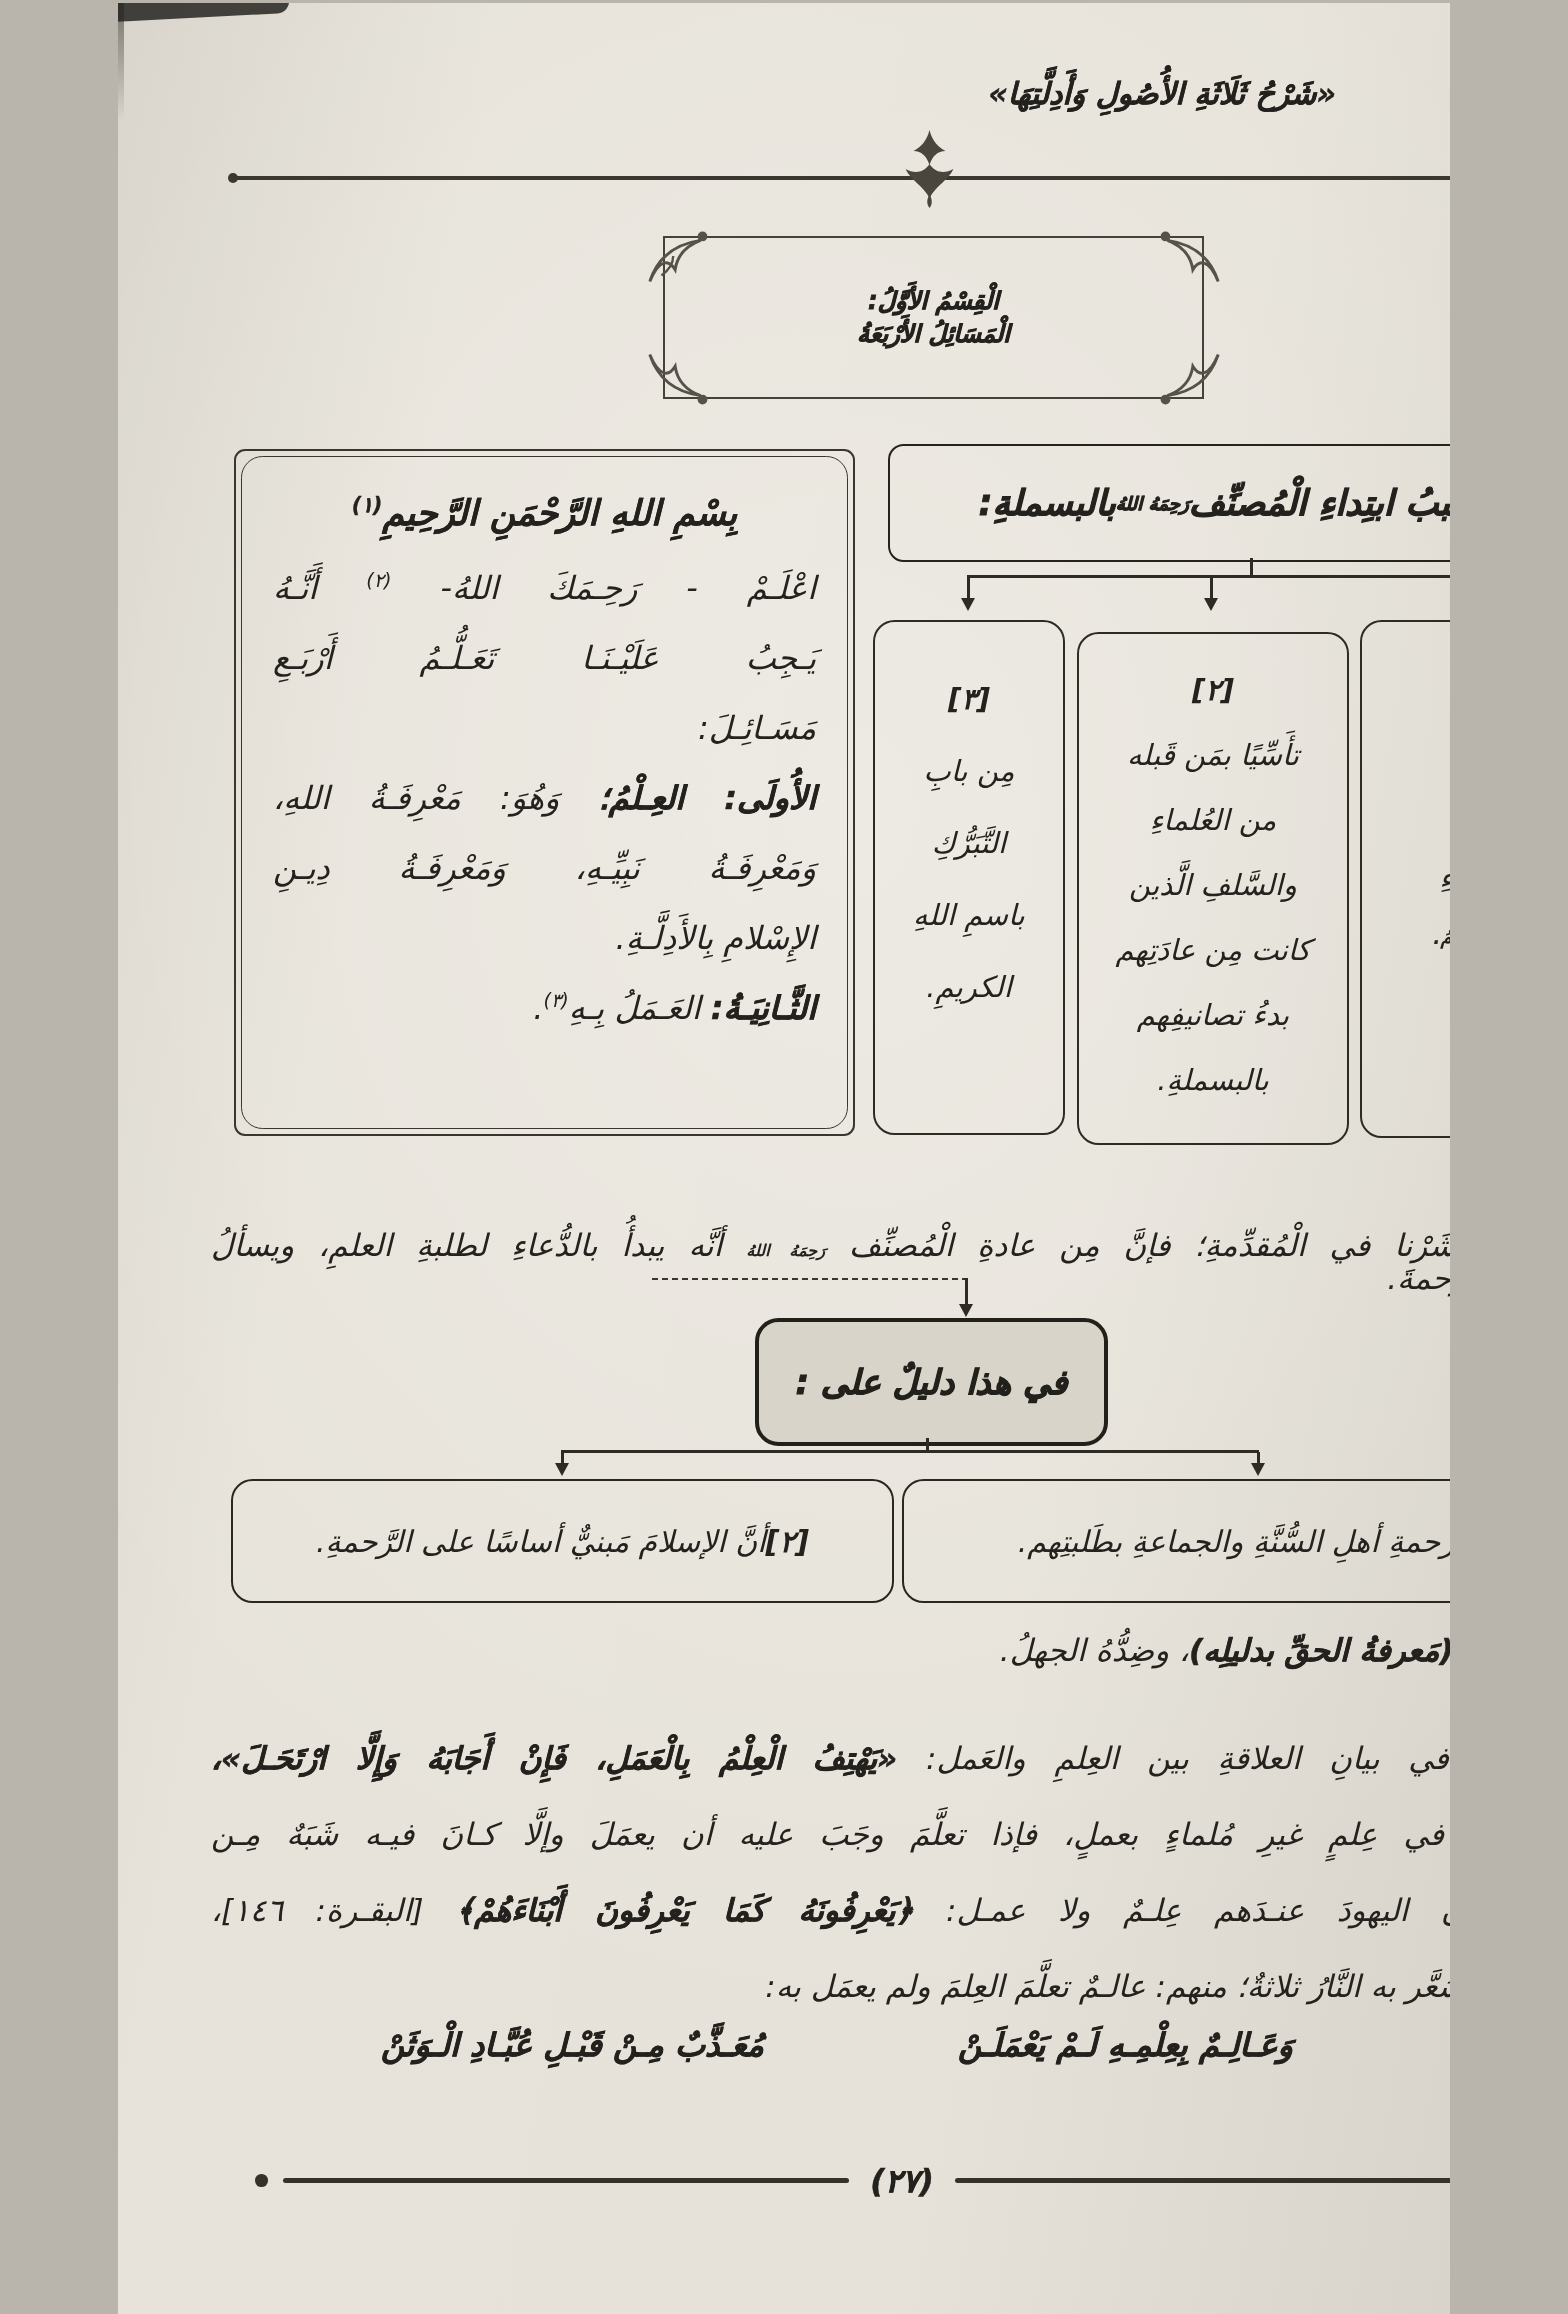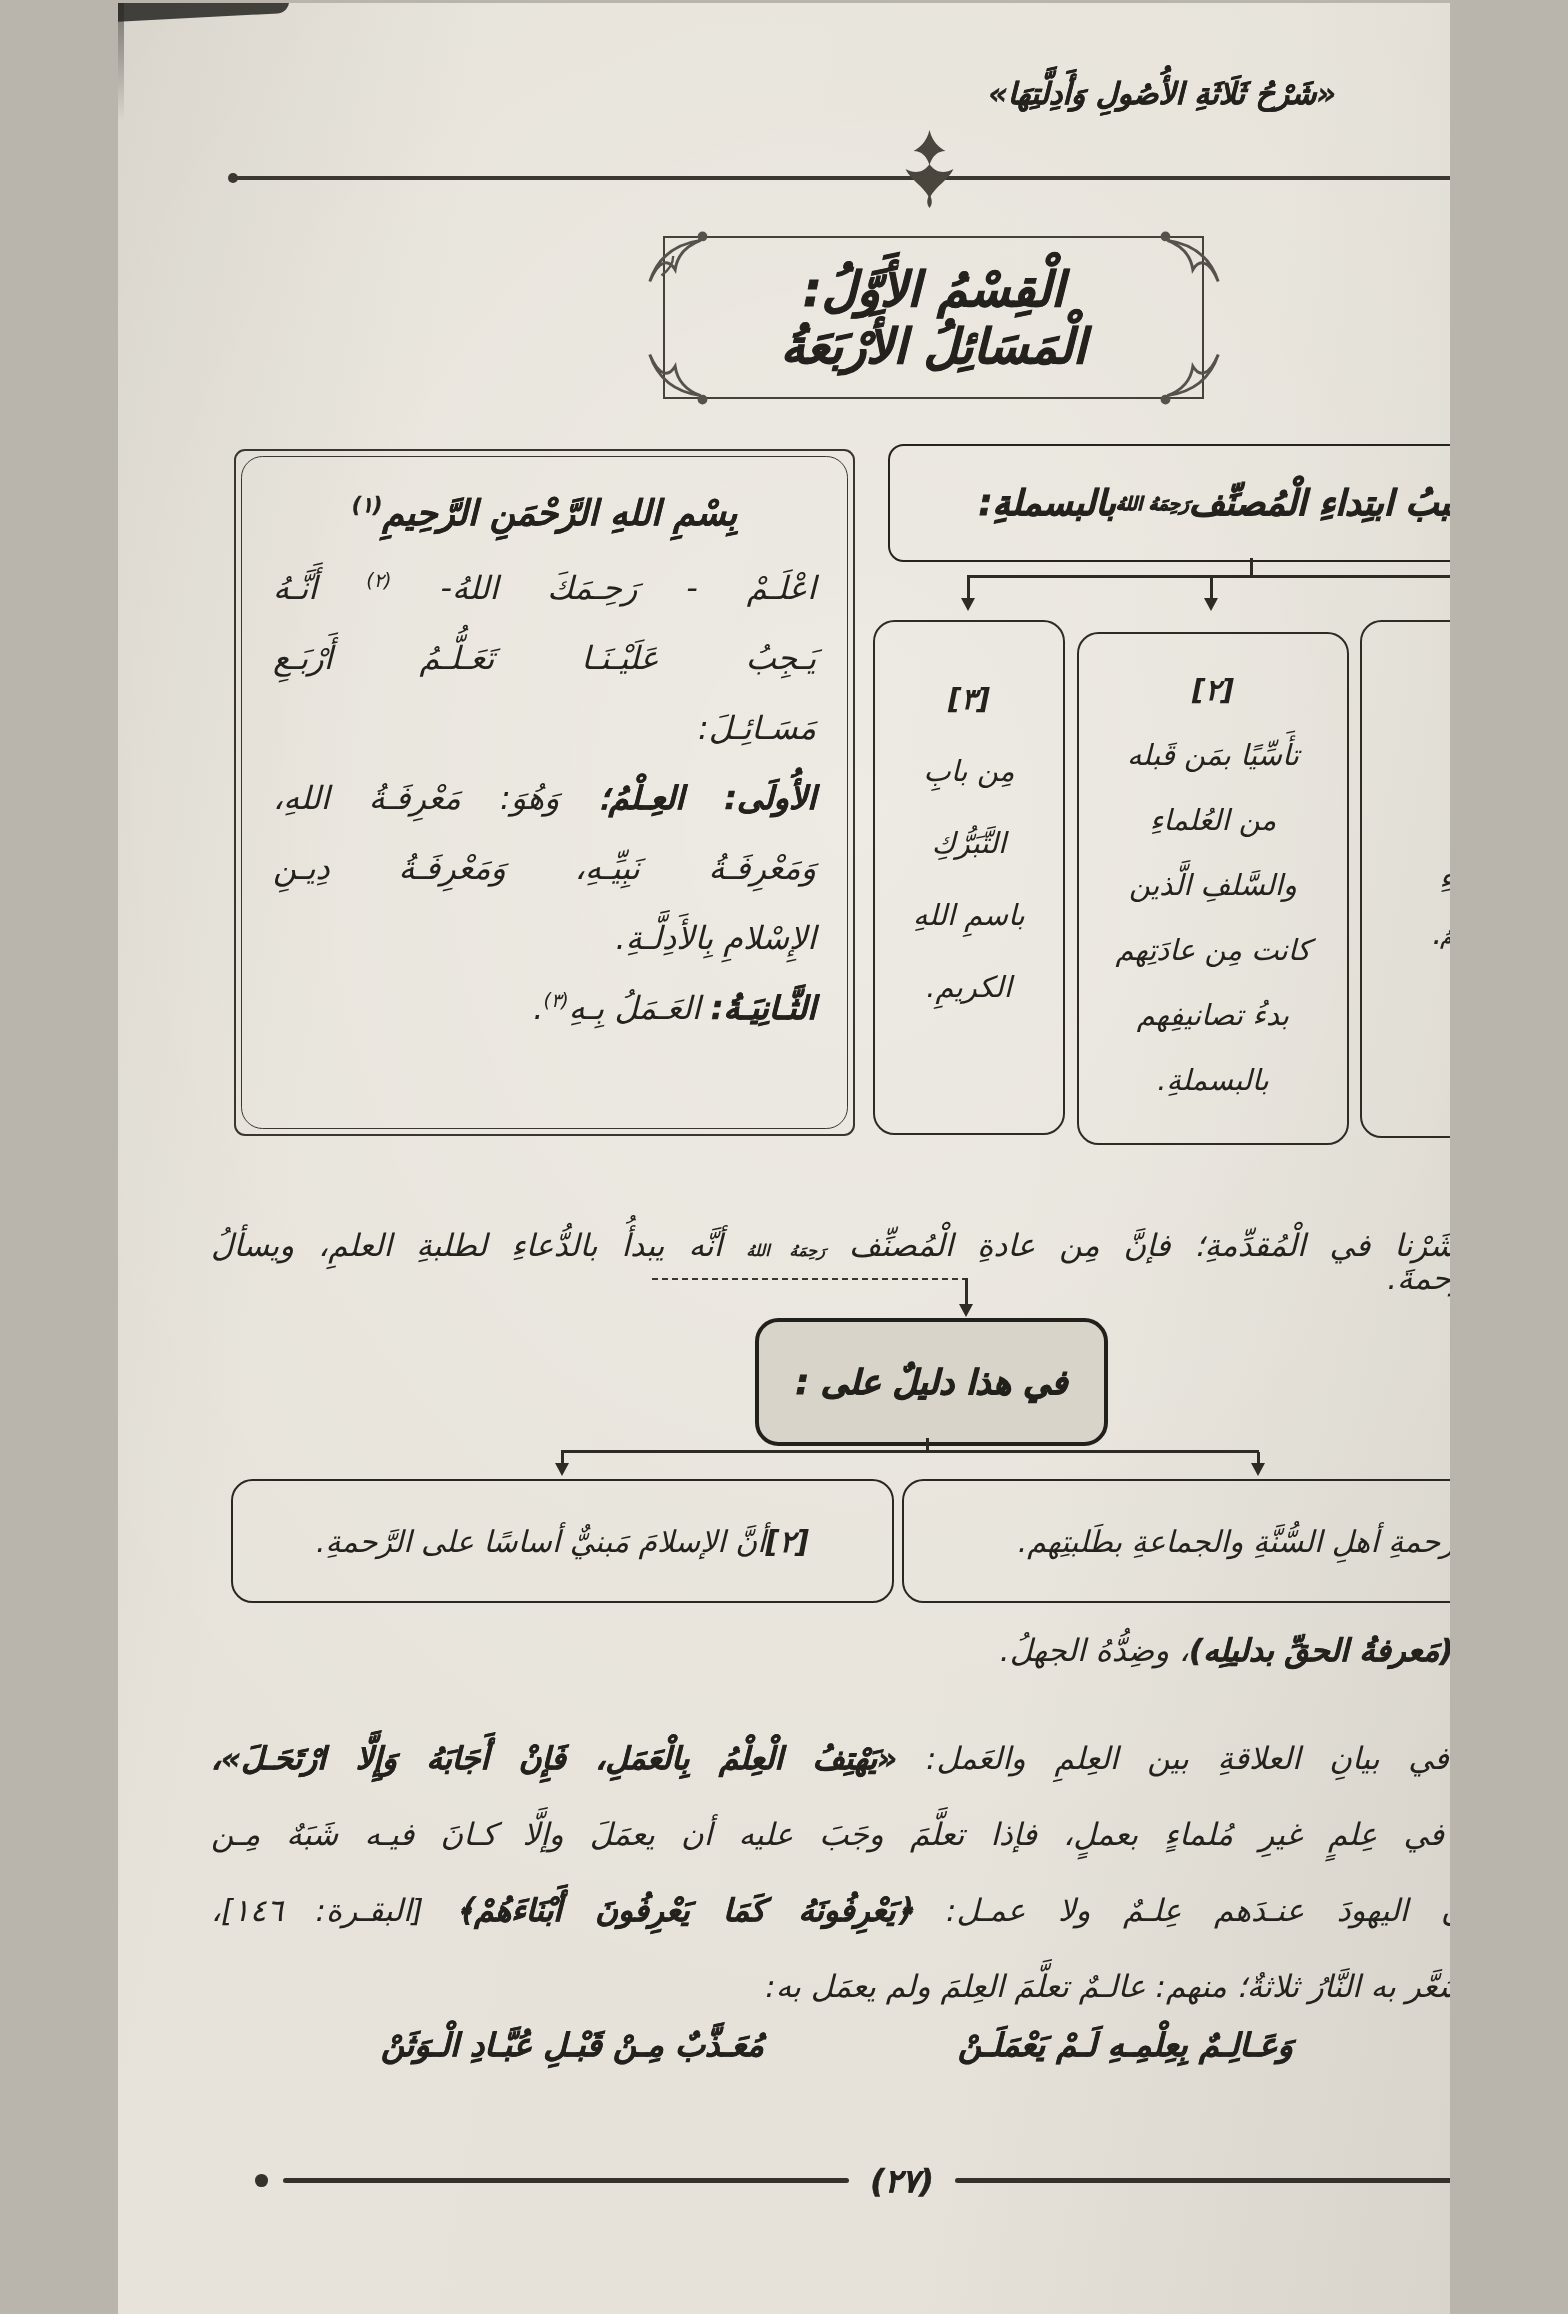--- a/index.html
+++ b/index.html
@@ -23,21 +23,21 @@
 
   
   .top-rule{top:173px;left:116px;width:1337px;height:3.9px;background:#3c3831;border-radius:2.9px;}
   .top-rule::before,.top-rule::after{content:"";position:absolute;top:-2.9px;width:9.8px;height:9.8px;border-radius:50%;background:#3c3831;}
   .top-rule::before{left:-5.9px;} .top-rule::after{right:-5.9px;}
   .ornament{left:780px;top:125px;width:63px;height:80px;}
 
   
   .title-frame{left:545px;top:233px;width:537px;height:159px;border:2.5px solid #46423a;
     display:flex;flex-direction:column;align-items:center;justify-content:center;gap:9.8px;}
-  .title-frame .t{font-size:48px;font-weight:700;-webkit-text-stroke:0.8px #24221e;line-height:1;}
+  .title-frame .t{font-size:24px;font-weight:700;-webkit-text-stroke:0.8px #24221e;line-height:1;}
   .corner{position:absolute;width:84px;height:84px;pointer-events:none;}
   .c-tl{left:-25.5px;top:-25.5px;} .c-tr{right:-25.5px;top:-25.5px;transform:scaleX(-1);}
   .c-bl{left:-25.5px;bottom:-25.5px;transform:scaleY(-1);} .c-br{right:-25.5px;bottom:-25.5px;transform:scale(-1,-1);}
 
   
   .matn-box{left:116px;top:446px;width:617px;height:683px;border:2.5px solid #3a362f;border-radius:11px;}
   .matn-inner{position:absolute;inset:4.9px;border:1.8px solid #3a362f;border-radius:21.6px;padding:25.5px 31px 0;}
   .basmala{text-align:center;font-size:35px;font-weight:700;line-height:63px;margin-bottom:7.8px;-webkit-text-stroke:0.3px #24221e;}
   .matn-line{font-size:32px;line-height:70px;font-weight:500;}
   .jl{text-align:justify;text-align-last:justify;}

